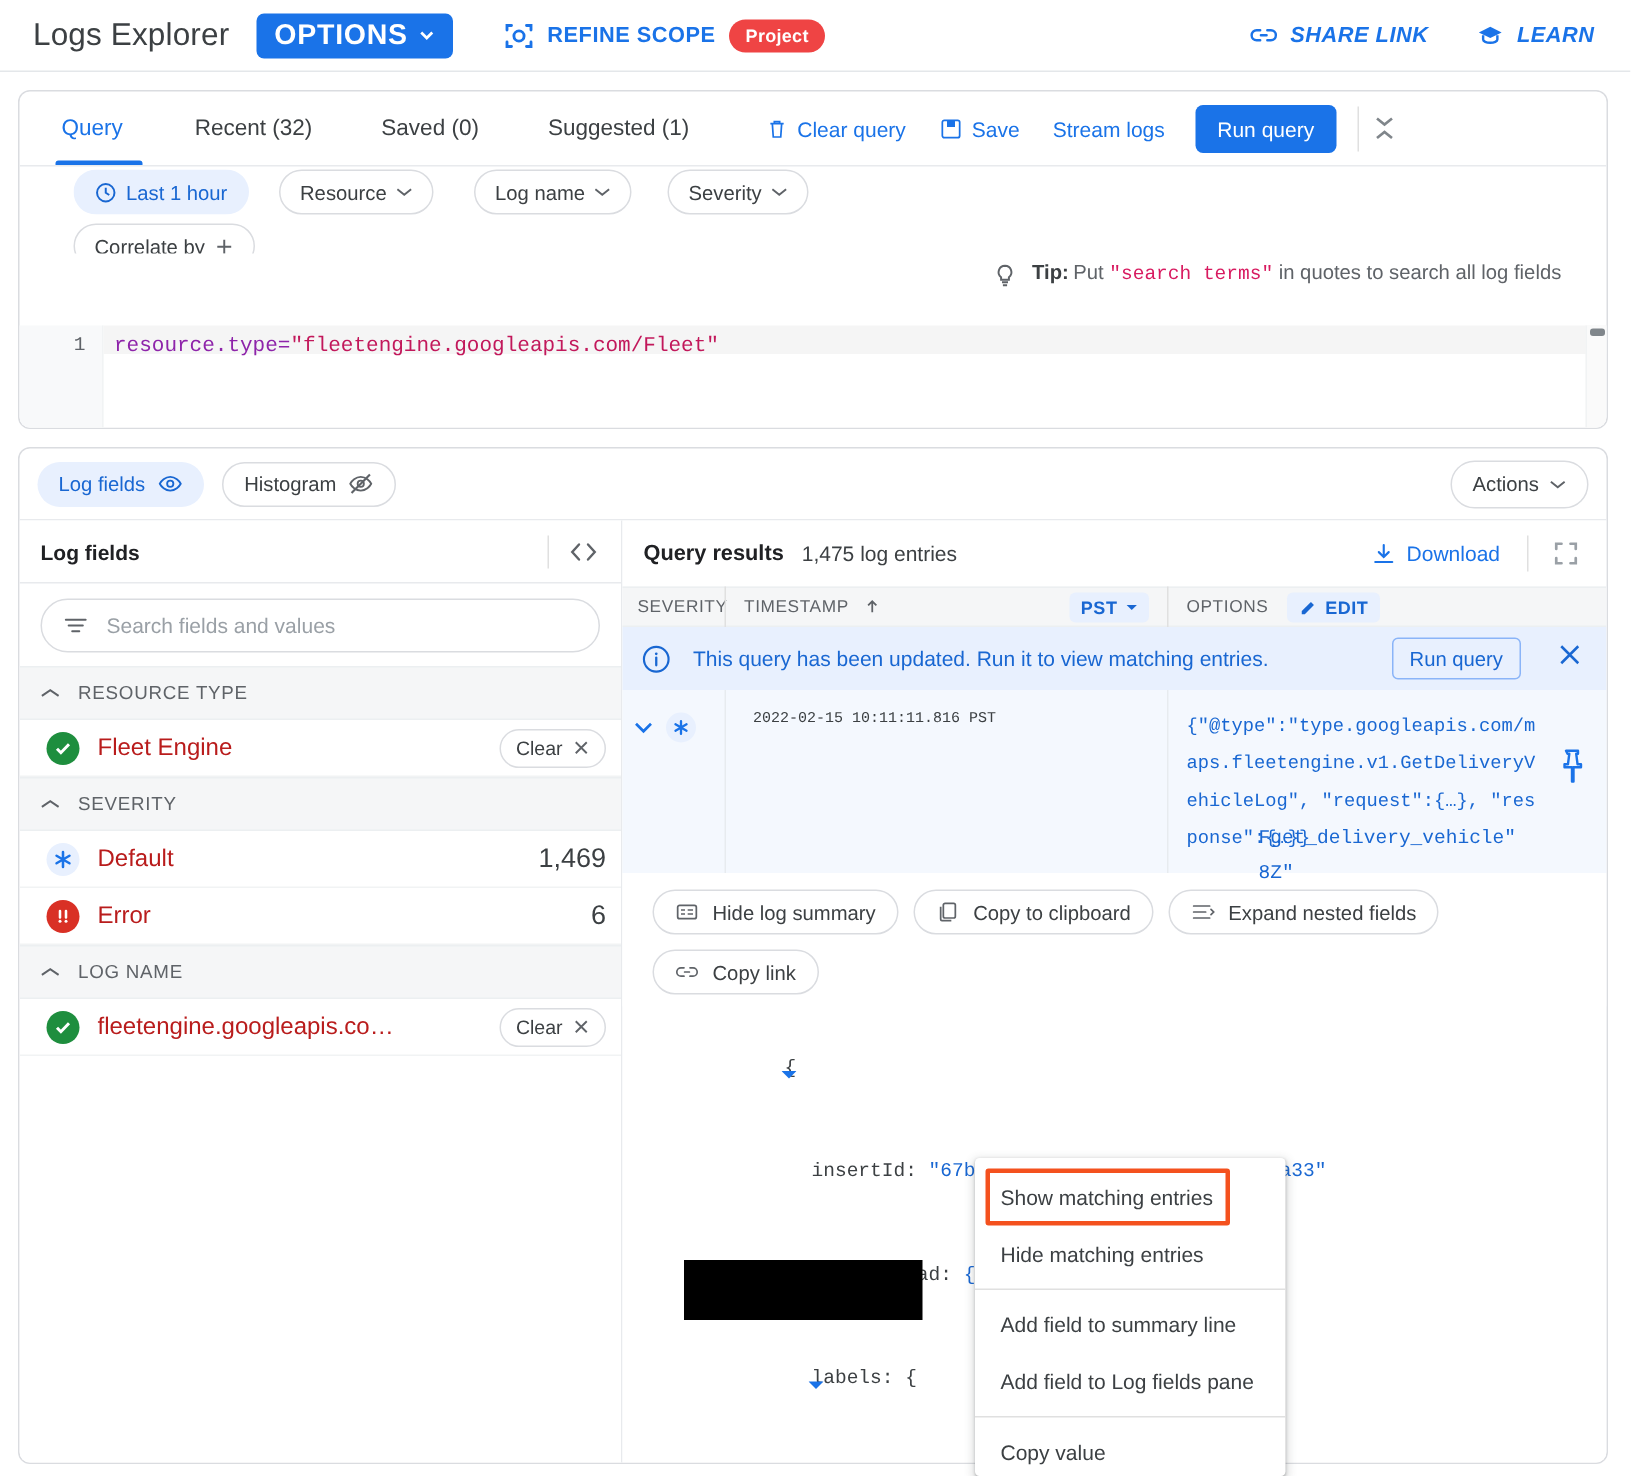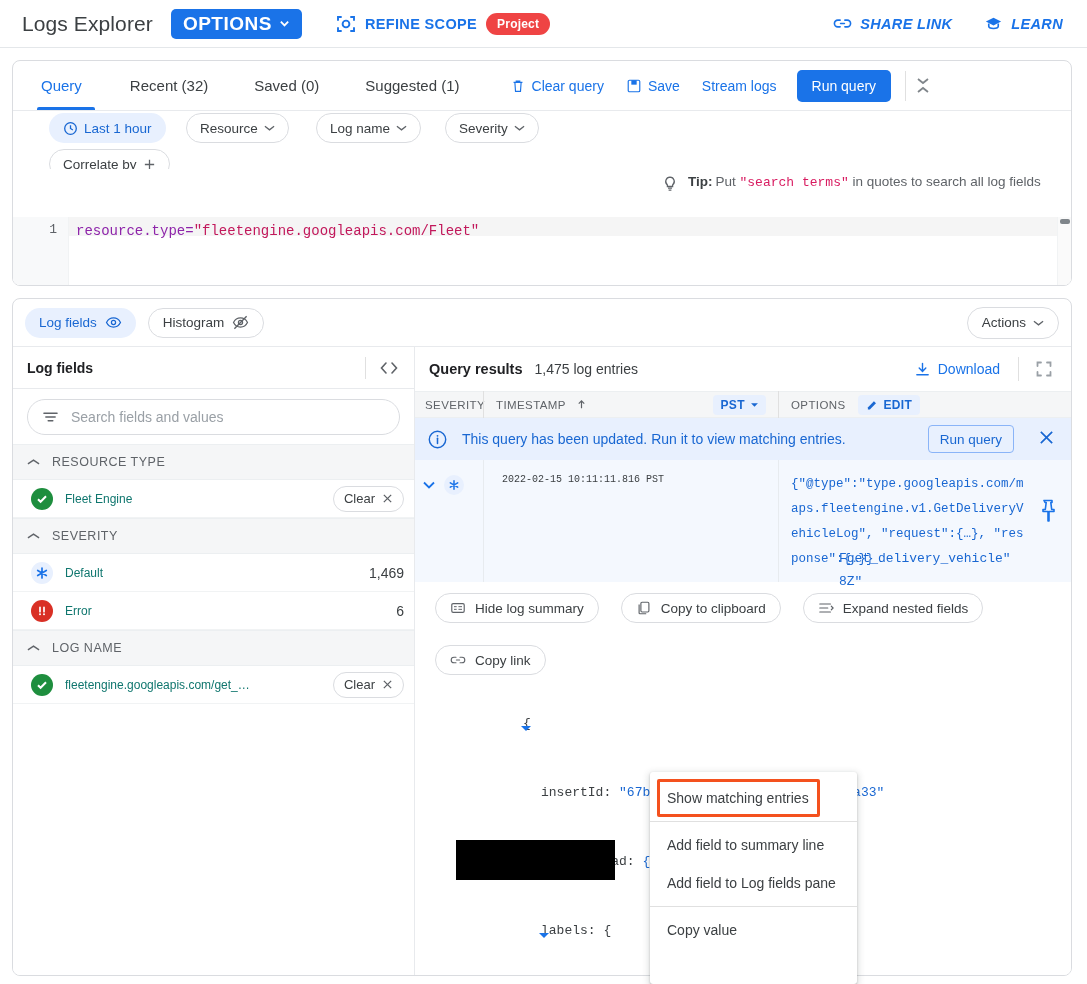--- a/index.html
+++ b/index.html
@@ -164,22 +164,22 @@
   .search-inp::placeholder { color: #9aa0a6; }
   .sec-head {
     height: 36px; background: #f5f6f7; display: flex; align-items: center; gap: 12px;
     padding: 0 14px; border-top: 1px solid #eceff1; border-bottom: 1px solid #eceff1;
     font-size: 12.5px; color: #5f6368; letter-spacing: .5px; cursor: pointer;
   }
   .field-row {
     height: 38px; display: flex; align-items: center; gap: 12px; padding: 0 10px 0 18px;
     border-bottom: 1px solid #f1f3f4; cursor: pointer;
   }
-  .field-label { font-size: 12px; color: #0f766e; overflow: hidden; text-overflow: ellipsis; white-space: nowrap; }
-  .field-count { margin-left: auto; font-size: 14px; color: #3c4043; }
+  .field-label { font-size: 16px; color: #b91c1c; overflow: hidden; text-overflow: ellipsis; white-space: nowrap; }
+  .field-count { margin-left: auto; font-size: 18px; color: #3c4043; }
   .clear-pill {
     margin-left: auto; height: 26px; border: 1px solid #dadce0; border-radius: 13px;
     display: flex; align-items: center; gap: 7px; padding: 0 10px;
     font-size: 13px; color: #3c4043; background: #fff; cursor: pointer; white-space: nowrap;
   }
   .dot { width: 22px; height: 22px; border-radius: 50%; display: flex; align-items: center; justify-content: center; flex: 0 0 22px; }
   .dot.green { background: #1e8e3e; }
   .dot.red { background: #d93025; }
   .dot.blue { background: #e8f0fe; }
 
@@ -222,21 +222,21 @@
     width: 295px; border-left: 1px solid #e7ebef; padding: 14px 0 0 18px;
     font-family: "Liberation Mono", monospace; font-size: 10px; color: #3c4043; white-space: nowrap;
   }
   .lr-sum {
     flex: 1; border-left: 1px solid #e7ebef; padding: 12px 40px 10px 12px;
     font-family: "Liberation Mono", monospace; font-size: 12.5px; line-height: 25px;
     color: #1967d2; word-break: break-all;
   }
   .pin-icon { position: absolute; right: 12px; top: 38px; cursor: pointer; }
 
-  .sum-btns { display: flex; flex-wrap: wrap; gap: 22px; padding: 11px 12px 8px 20px; background: #fff; }
+  .sum-btns { display: flex; flex-wrap: wrap; gap: 10px; padding: 11px 12px 8px 20px; background: #fff; }
   .sum-btn {
     height: 30px; border: 1px solid #dadce0; border-radius: 16px;
     display: flex; align-items: center; gap: 9px; padding: 0 14px;
     font-size: 13.5px; color: #3c4043; background: #fff; cursor: pointer; white-space: nowrap;
   }
 
   .json-tree {
     padding: 6px 0 0 30px; font-family: "Liberation Mono", monospace; font-size: 13px;
     line-height: 23px; color: #3c4043; position: relative;
   }
@@ -653,19 +653,20 @@
       <div style="position:absolute;left:424px;top:200px;font-family:'Liberation Mono',monospace;font-size:13px;line-height:23px;color:#1967d2;white-space:pre">Fget_delivery_vehicle"</div>
       <div style="position:absolute;left:424px;top:223px;font-family:'Liberation Mono',monospace;font-size:13px;line-height:23px;color:#1967d2;white-space:pre">8Z"</div>
     </div>
   </div>
 </div>
 
 <div class="redact" style="left:456px;top:840px;width:159px;height:40px;z-index:40"></div>
 
 <div class="ctx-menu">
   <div class="ctx-item">Show matching entries</div>
+  <div class="ctx-item">Hide matching entries</div>
   <div class="ctx-sep"></div>
   <div class="ctx-item">Add field to summary line</div>
   <div class="ctx-item">Add field to Log fields pane</div>
   <div class="ctx-sep"></div>
   <div class="ctx-item">Copy value</div>
 </div>
 <div class="ctx-hl"></div>
 
 </body></html>

